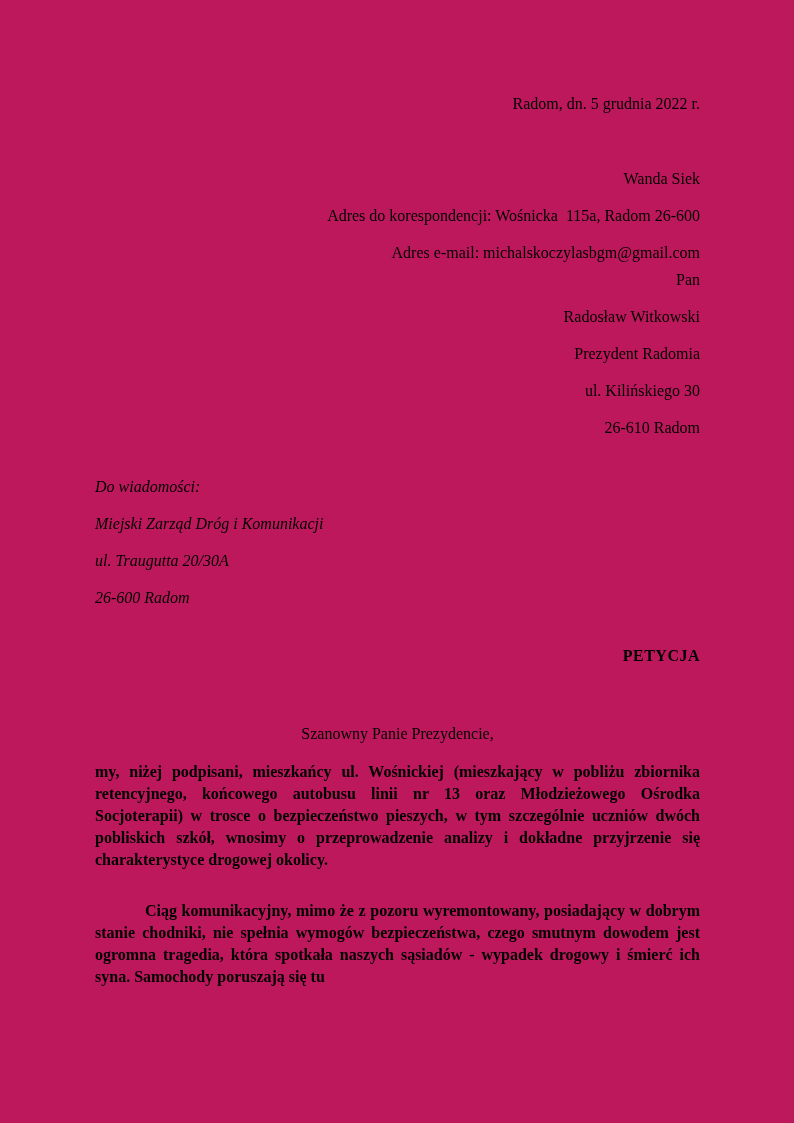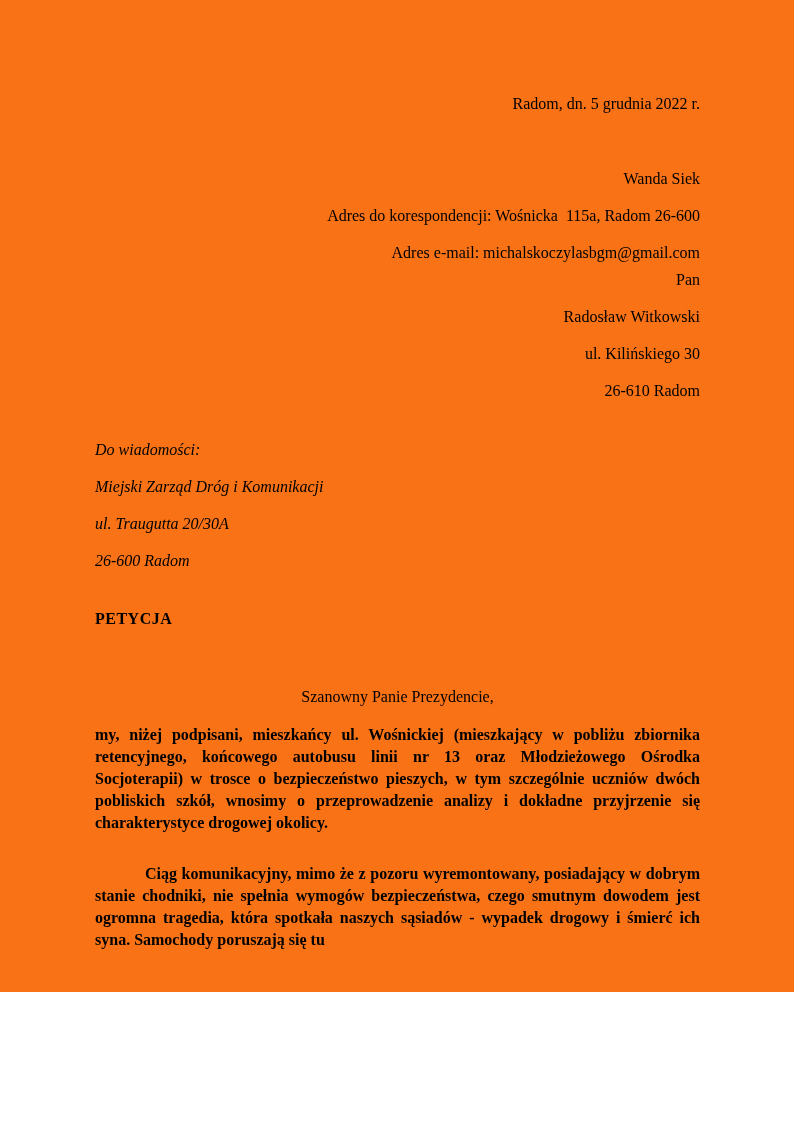--- a/index.html
+++ b/index.html
@@ -3,23 +3,23 @@
 <meta charset="utf-8">
 <style>
   html, body {
     margin: 0;
     padding: 0;
     background: #ffffff;
   }
   .page {
     position: relative;
     width: 794px;
-    height: 992px;
+    height: 1123px;
     margin: 0 auto;
-    background: #f97316;
+    background: #be185d;
     color: #000000;
     box-sizing: border-box;
     padding: 93px 94px 0 95px;
     overflow: hidden;
     font-family: "Liberation Serif", "DejaVu Serif", serif;
     font-size: 16px;
   }
   .line {
     line-height: 22px;
     margin: 0 0 15px 0;
@@ -38,21 +38,21 @@
   .recipient-block {
     margin-top: 5px;
     text-align: right;
   }
   .cc-block {
     margin-top: 37px;
     font-style: italic;
   }
   .letter-title {
     margin-top: 36px;
-    text-align: left;
+    text-align: right;
     font-weight: bold;
     line-height: 22px;
     letter-spacing: 0.5px;
   }
   .salutation {
     margin-top: 56px;
     line-height: 22px;
     text-align: center;
   }
   .para {
@@ -75,20 +75,21 @@
 
   <div class="sender-block">
     <div class="line">Wanda Siek</div>
     <div class="line">Adres do korespondencji: Wośnicka  115a, Radom 26-600</div>
     <div class="line">Adres e-mail: michalskoczylasbgm@gmail.com</div>
   </div>
 
   <div class="recipient-block">
     <div class="line">Pan</div>
     <div class="line">Radosław Witkowski</div>
+    <div class="line">Prezydent Radomia</div>
     <div class="line">ul. Kilińskiego 30</div>
     <div class="line">26-610 Radom</div>
   </div>
 
   <div class="cc-block">
     <div class="line">Do wiadomości:</div>
     <div class="line">Miejski Zarząd Dróg i Komunikacji</div>
     <div class="line">ul. Traugutta 20/30A</div>
     <div class="line">26-600 Radom</div>
   </div>

